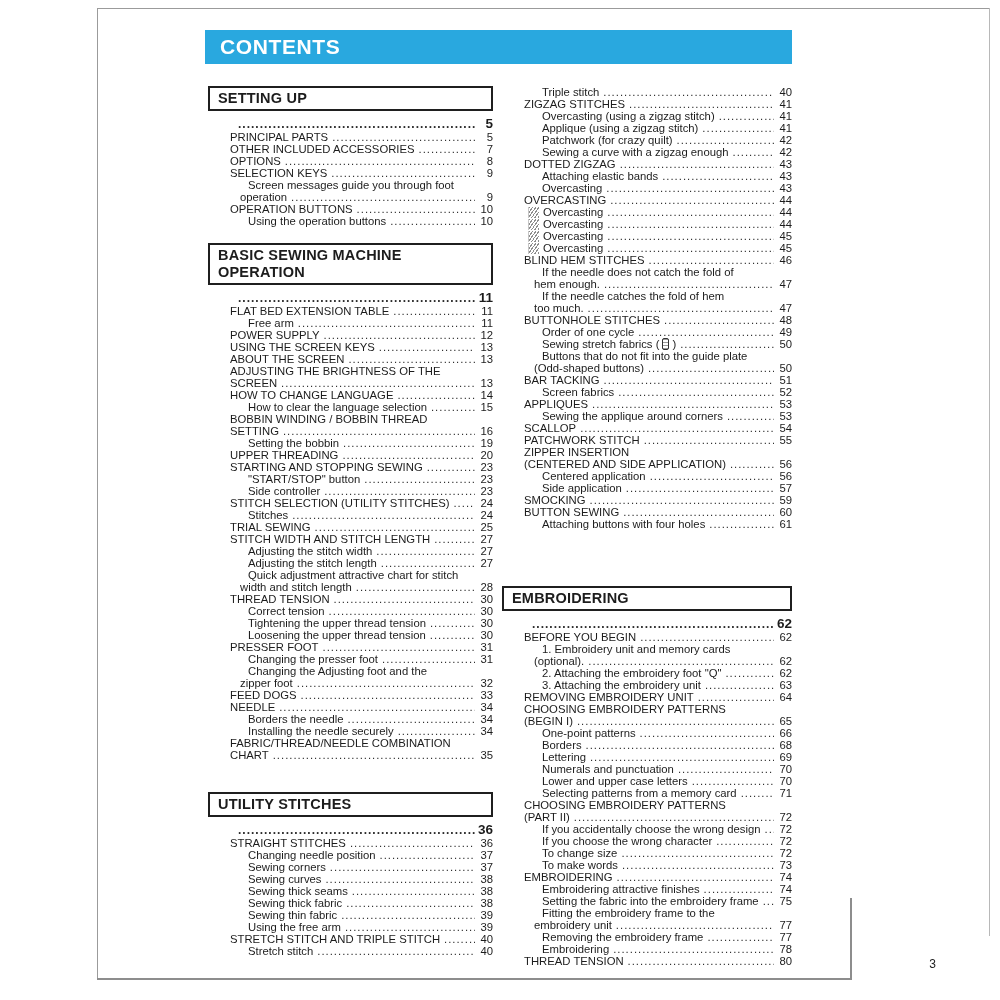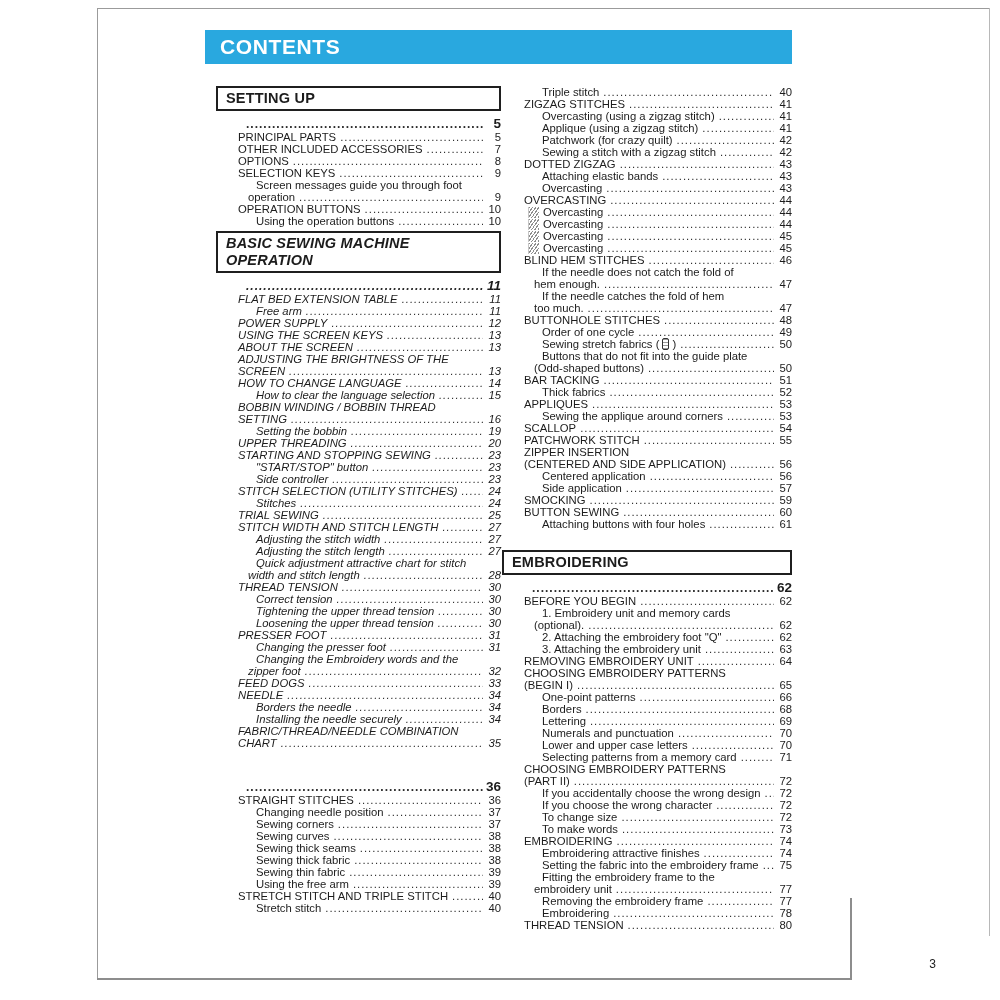--- a/index.html
+++ b/index.html
@@ -12,27 +12,27 @@
   #contents-bar {
     position:absolute; left:205px; top:30px; width:587px; height:34px;
     background:#29a8df;
   }
   #contents-bar .title {
     color:#ffffff; font-size:21px; font-weight:bold; letter-spacing:0.6px;
     line-height:34px; padding-left:15px;
   }
 
   .col { position:absolute; top:86px; }
-  #left-col  { left:216px; width:285px; }
+  #left-col  { left:208px; width:285px; }
   #right-col { left:502px; width:290px; }
 
   .toc-section { }
-  #left-col  .toc-section:nth-child(2) { margin-top:4px;font-style:italic; }
+  #left-col  .toc-section:nth-child(2) { margin-top:16px; }
   #left-col  .toc-section:nth-child(3) { margin-top:31px; }
-  #right-col .toc-section:nth-child(2) { margin-top:20px; }
+  #right-col .toc-section:nth-child(2) { margin-top:56px; }
 
   .sec-heading {
     border:2px solid #1f1f1f; padding:2px 8px; font-weight:bold;
     font-size:14.5px; line-height:17px; letter-spacing:0.2px; margin-bottom:6px;
     background:#fff;
   }
 
   .toc-lead {
     display:flex; align-items:baseline; padding-left:26px;
     font-weight:bold; font-size:12px; line-height:13px;
@@ -274,21 +274,21 @@
         <span class="lbl">PRESSER FOOT</span>
         <span class="dots">....................................................................................................................................................................................</span>
         <span class="pg">31</span>
       </div>
       <div class="toc-row lvl1">
         <span class="lbl">Changing the presser foot</span>
         <span class="dots">....................................................................................................................................................................................</span>
         <span class="pg">31</span>
       </div>
       <div class="toc-row lvl1">
-        <span class="lbl">Changing the Embroidery words and the</span>
+        <span class="lbl">Changing the Adjusting foot and the</span>
       </div>
       <div class="toc-row lvl1 cont">
         <span class="lbl">zipper foot</span>
         <span class="dots">....................................................................................................................................................................................</span>
         <span class="pg">32</span>
       </div>
       <div class="toc-row lvl0">
         <span class="lbl">FEED DOGS</span>
         <span class="dots">....................................................................................................................................................................................</span>
         <span class="pg">33</span>
@@ -311,20 +311,23 @@
       <div class="toc-row lvl0">
         <span class="lbl">FABRIC/THREAD/NEEDLE COMBINATION</span>
       </div>
       <div class="toc-row lvl0 cont">
         <span class="lbl">CHART</span>
         <span class="dots">....................................................................................................................................................................................</span>
         <span class="pg">35</span>
       </div>
     </div>
     <div class="toc-section">
+      <div class="sec-heading">
+        <div>UTILITY STITCHES</div>
+      </div>
       <div class="toc-lead">
         <span class="dots">....................................................................................................................................................................................</span>
         <span class="pg">36</span>
       </div>
       <div class="toc-row lvl0">
         <span class="lbl">STRAIGHT STITCHES</span>
         <span class="dots">....................................................................................................................................................................................</span>
         <span class="pg">36</span>
       </div>
       <div class="toc-row lvl1">
@@ -395,21 +398,21 @@
         <span class="lbl">Applique (using a zigzag stitch)</span>
         <span class="dots">....................................................................................................................................................................................</span>
         <span class="pg">41</span>
       </div>
       <div class="toc-row lvl1">
         <span class="lbl">Patchwork (for crazy quilt)</span>
         <span class="dots">....................................................................................................................................................................................</span>
         <span class="pg">42</span>
       </div>
       <div class="toc-row lvl1">
-        <span class="lbl">Sewing a stitch with a zigzag stitch</span>
+        <span class="lbl">Sewing a curve with a zigzag enough</span>
         <span class="dots">....................................................................................................................................................................................</span>
         <span class="pg">42</span>
       </div>
       <div class="toc-row lvl0">
         <span class="lbl">DOTTED ZIGZAG</span>
         <span class="dots">....................................................................................................................................................................................</span>
         <span class="pg">43</span>
       </div>
       <div class="toc-row lvl1">
         <span class="lbl">Attaching elastic bands</span>
@@ -495,21 +498,21 @@
         <span class="lbl">(Odd-shaped buttons)</span>
         <span class="dots">....................................................................................................................................................................................</span>
         <span class="pg">50</span>
       </div>
       <div class="toc-row lvl0">
         <span class="lbl">BAR TACKING</span>
         <span class="dots">....................................................................................................................................................................................</span>
         <span class="pg">51</span>
       </div>
       <div class="toc-row lvl1">
-        <span class="lbl">Thick fabrics</span>
+        <span class="lbl">Screen fabrics</span>
         <span class="dots">....................................................................................................................................................................................</span>
         <span class="pg">52</span>
       </div>
       <div class="toc-row lvl0">
         <span class="lbl">APPLIQUES</span>
         <span class="dots">....................................................................................................................................................................................</span>
         <span class="pg">53</span>
       </div>
       <div class="toc-row lvl1">
         <span class="lbl">Sewing the applique around corners</span>

